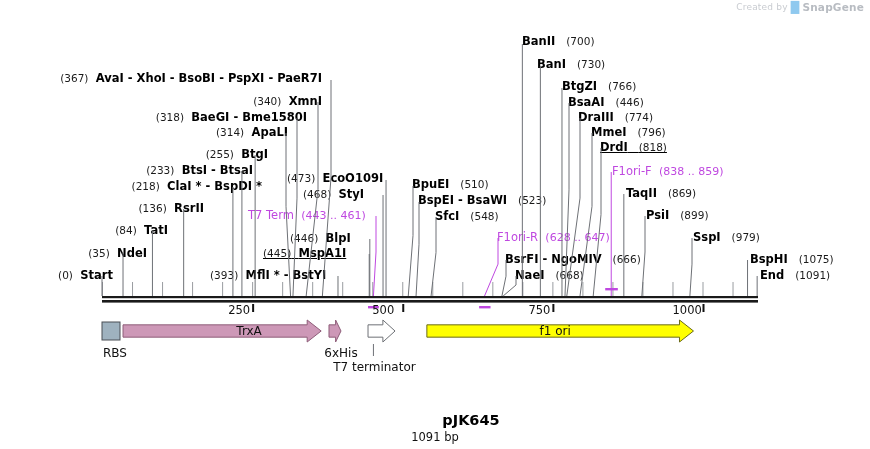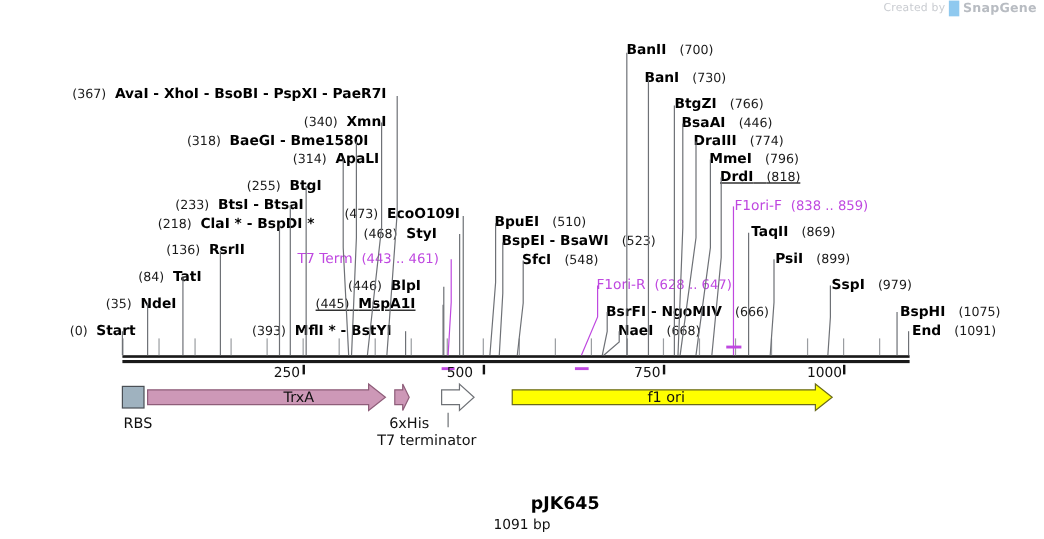--- a/index.html
+++ b/index.html
@@ -62,21 +62,21 @@
 <div class="watermark">
   <span>Created by</span>
   <span class="wm-logo">█</span>
   <span class="wm-brand">SnapGene</span>
 </div>
 
 <div id="labels">
     <div class="lbl" style="top: 72px; right: 548px;"><span class="pos">(367)</span>&nbsp; <span class="enz">AvaI</span><span class="dash"> - </span><span class="enz">XhoI</span><span class="dash"> - </span><span class="enz">BsoBI</span><span class="dash"> - </span><span class="enz">PspXI</span><span class="dash"> - </span><span class="enz">PaeR7I</span></div>
     <div class="lbl" style="top: 95px; right: 548px;"><span class="pos">(340)</span>&nbsp; <span class="enz">XmnI</span></div>
     <div class="lbl" style="top: 111px; right: 563px;"><span class="pos">(318)</span>&nbsp; <span class="enz">BaeGI</span><span class="dash"> - </span><span class="enz">Bme1580I</span></div>
-    <div class="lbl" style="top: 126px; right: 554px; margin-left: 21px;"><span class="pos">(314)</span>&nbsp; <span class="enz">ApaLI</span></div>
+    <div class="lbl" style="top: 126px; right: 582px; margin-left: 21px;"><span class="pos">(314)</span>&nbsp; <span class="enz">ApaLI</span></div>
     <div class="lbl" style="top: 148px; right: 602px;"><span class="pos">(255)</span>&nbsp; <span class="enz">BtgI</span></div>
     <div class="lbl" style="top: 164px; right: 617px;"><span class="pos">(233)</span>&nbsp; <span class="enz">BtsI</span><span class="dash"> - </span><span class="enz">BtsaI</span></div>
     <div class="lbl" style="top: 180px; right: 608px;"><span class="pos">(218)</span>&nbsp; <span class="enz">ClaI *</span><span class="dash"> - </span><span class="enz">BspDI *</span></div>
     <div class="lbl" style="top: 202px; right: 666px;"><span class="pos">(136)</span>&nbsp; <span class="enz">RsrII</span></div>
     <div class="lbl" style="top: 224px; right: 702px;"><span class="pos">(84)</span>&nbsp; <span class="enz">TatI</span></div>
     <div class="lbl" style="top: 247px; right: 723px;"><span class="pos">(35)</span>&nbsp; <span class="enz">NdeI</span></div>
     <div class="lbl" style="top: 269px; right: 757px;"><span class="pos">(0)</span>&nbsp; <span class="enz start-end">Start</span></div>
     <div class="lbl" style="top: 172px; left: 287px;"><span class="pos">(473)</span>&nbsp; <span class="enz">EcoO109I</span></div>
     <div class="lbl" style="top: 188px; left: 303px;"><span class="pos">(468)</span>&nbsp; <span class="enz">StyI</span></div>
     <div class="lbl" style="top: 232px; left: 290px;"><span class="pos">(446)</span>&nbsp; <span class="enz">BlpI</span></div>
@@ -254,17 +254,17 @@
 
 <div id="featlabels">
     <div class="ticklabel" style="left: 222.125px; top: 303px; width: 28px; text-align: right;">250</div>
     <div class="ticklabel" style="left: 372.25px; top: 303px; width: 28px; text-align: left;">500</div>
     <div class="ticklabel" style="left: 522.375px; top: 303px; width: 28px; text-align: right;">750</div>
     <div class="ticklabel" style="left: 672.5px; top: 303px; width: 28px; text-align: right;">1000</div>
     <div class="arrow-label" style="left: 123.017px; top: 324px; width: 188.165px; text-align: center; padding-left: 32px;">TrxA</div>
     <div class="arrow-label" style="left: 426.87px; top: 324px; width: 256.622px; text-align: center;">f1 ori</div>
     <div class="arrow-label" style="left: 95px; top: 346px; width: 40px; text-align: center;">RBS</div>
     <div class="arrow-label" style="left: 312.989px; top: 346px; width: 56px; text-align: center;">6xHis</div>
-    <div class="arrow-label" style="left: 314.426px; top: 360px; width: 120px; text-align: left;">T7 terminator</div>
+    <div class="arrow-label" style="left: 314.426px; top: 360px; width: 120px; text-align: center;">T7 terminator</div>
   </div>
 
 <div class="title" style="top:412px;">pJK645</div>
 <div class="subtitle" style="top:430px;">1091 bp</div>
 
 </body></html>

